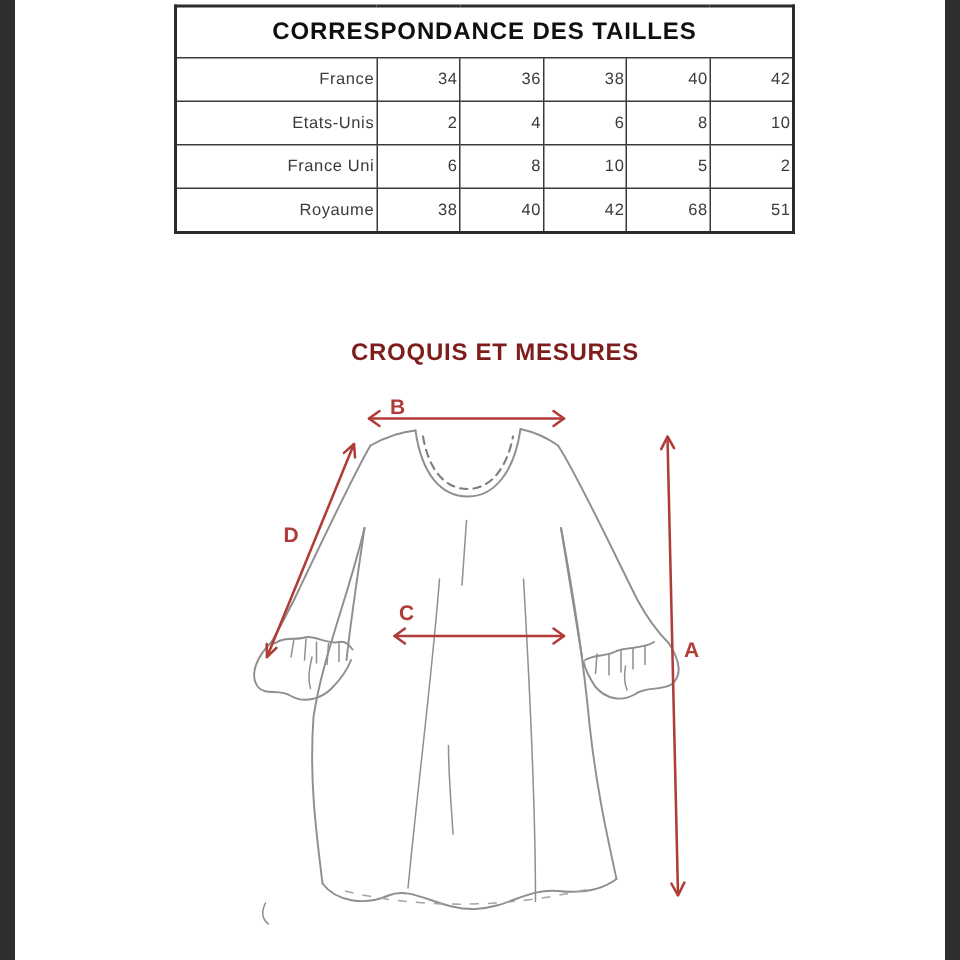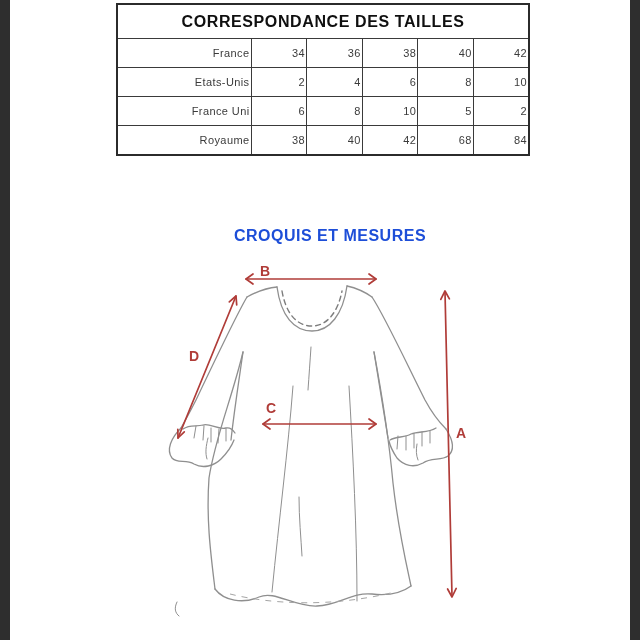--- a/index.html
+++ b/index.html
@@ -35,21 +35,21 @@
     text-align:right;vertical-align:middle;
     color:#3b3b3b;letter-spacing:0.4px;margin-left:25px;
   }
   col.c-label{width:134px;}
   col.c-val{width:55.6px;}
 
   
   .sketch-title{
     position:absolute;left:10px;right:10px;top:227px;
     text-align:center;font-size:16px;font-weight:bold;
-    color:#1d4ed8;letter-spacing:0.5px;padding-left:20px;
+    color:#7f1d1d;letter-spacing:0.5px;padding-left:20px;
   }
   svg.croquis{position:absolute;left:140px;top:250px;width:350px;height:390px;}
   .g-line{stroke:var(--sketch-line);stroke-width:1.3;fill:none;stroke-linecap:round;stroke-linejoin:round;}
   .g-line.thin{stroke-width:1;}
   .g-dash{stroke:#7d7d7d;stroke-width:1.4;fill:none;stroke-dasharray:5 4;stroke-linecap:round;}
   .g-hemdash{stroke:#a5a5a5;stroke-width:1;fill:none;stroke-dasharray:6 6;}
   .red-line{stroke:var(--accent);stroke-width:1.7;fill:none;stroke-linecap:round;stroke-linejoin:round;}
   .red-label{fill:var(--accent);font-family:"Liberation Sans",sans-serif;font-size:14px;font-weight:bold;}
 </style>
 </head>
@@ -98,21 +98,21 @@
         <td>10</td>
         <td>5</td>
         <td>2</td>
       </tr>
       <tr>
         <td>Royaume</td>
         <td>38</td>
         <td>40</td>
         <td>42</td>
         <td>68</td>
-        <td>84</td>
+        <td>51</td>
       </tr>
     </tbody>
   </table>
 
   <div class="sketch-title">CROQUIS ET MESURES</div>
 
   <svg class="croquis" viewBox="140 250 350 390" xmlns="http://www.w3.org/2000/svg">
 
     <g>
 

